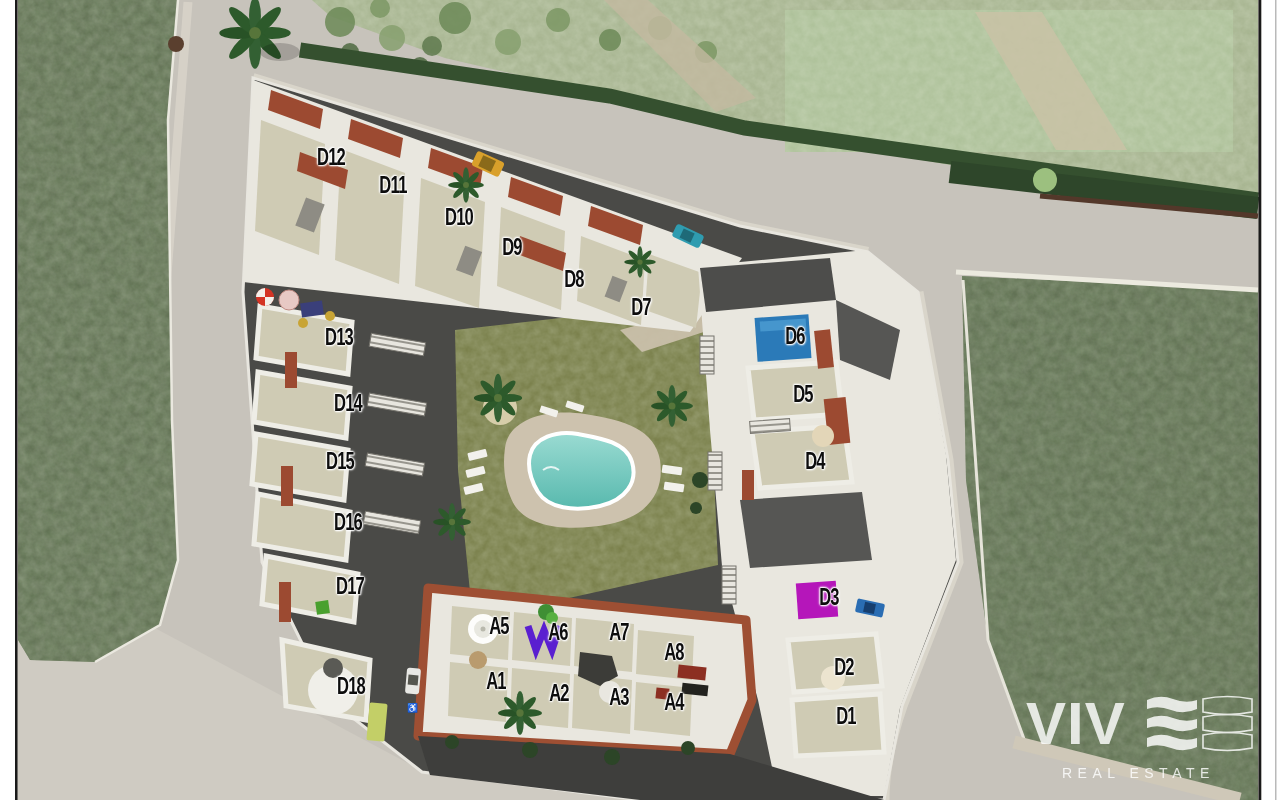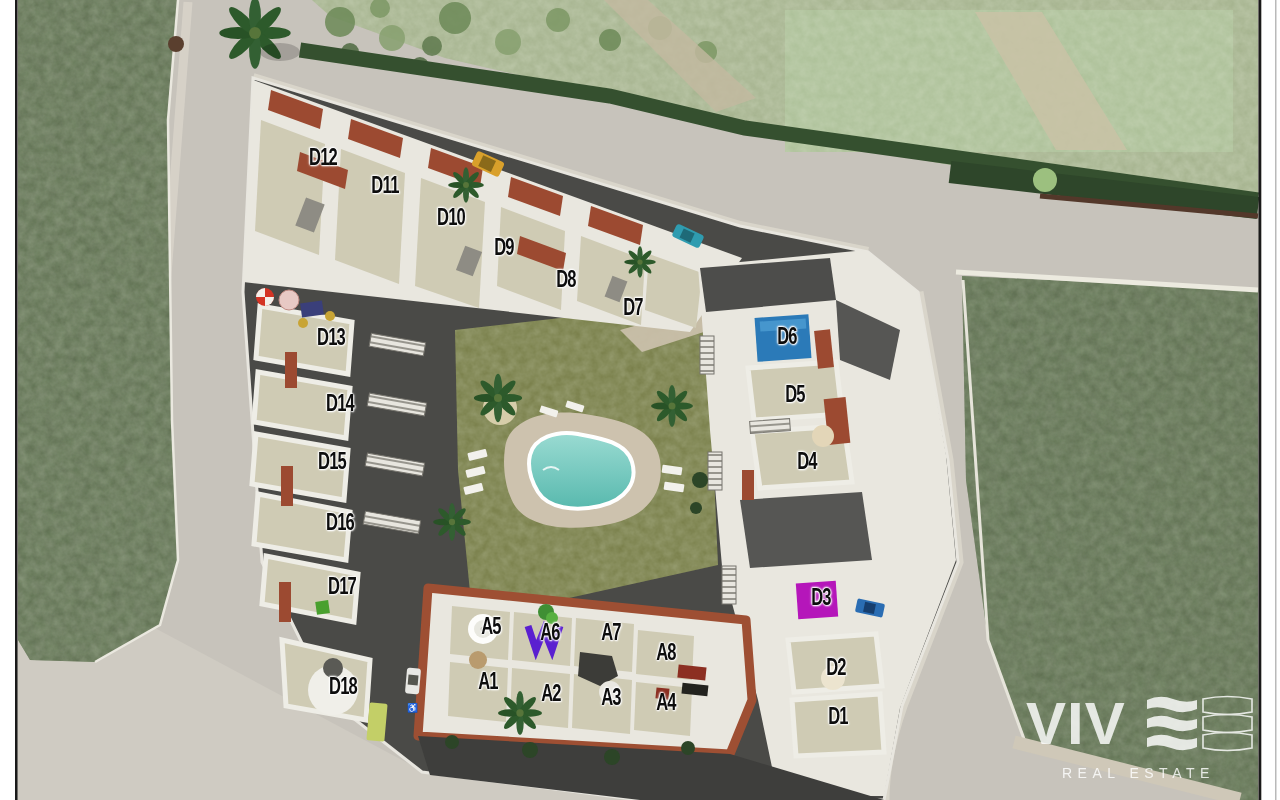--- a/index.html
+++ b/index.html
@@ -1,19 +1,19 @@
 <!DOCTYPE html>
 <html style="--road: #c7c3bb; --road-light: #cfcbc2; --sidewalk: #d9d5ca; --field-dark: #5c6b4f; --field-sage: #a3b18c; --field-paste: #abbf97; --hedge: #35502f; --site-base: #4a4a47; --building-wall: #e9e7df; --terrace: #cfcbb4; --terracotta: #9c4a31; --courtyard: #767c46; --pool-water: #7fcfc4; --pool-deck: #cdc2ae; --accent-blue: #2b7ab8; --accent-magenta: #b516ba; --logo-white: #ffffff;"><head>
 <meta charset="utf-8">
 <style>
   html,body{margin:0;padding:0;background:#888;}
   #stage{position:relative;width:1280px;height:800px;overflow:hidden;
          font-family:"Liberation Sans",sans-serif;background:#c7c3bb;}
   #scene{position:absolute;left:0;top:0;}
-  #labels-layer{position:absolute;left:8px;top:0;width:1024px;height:800px;pointer-events:none;text-align:right;}
+  #labels-layer{position:absolute;left:16px;top:0;width:1024px;height:800px;pointer-events:none;text-align:right;}
   .unit-label{
     position:absolute;
     font-family:"Liberation Sans",sans-serif;
     font-weight:700;
     font-size:23px;
     line-height:1;
     color:#0d0d0d;
     transform:translate(-50%,-52%) scaleX(.72);
     letter-spacing:-1px;
     text-shadow:0 0 2px #fff,0 0 2px #fff,1px 1px 2px #fff,-1px -1px 2px #fff,0 0 4px #ffffffcc;

